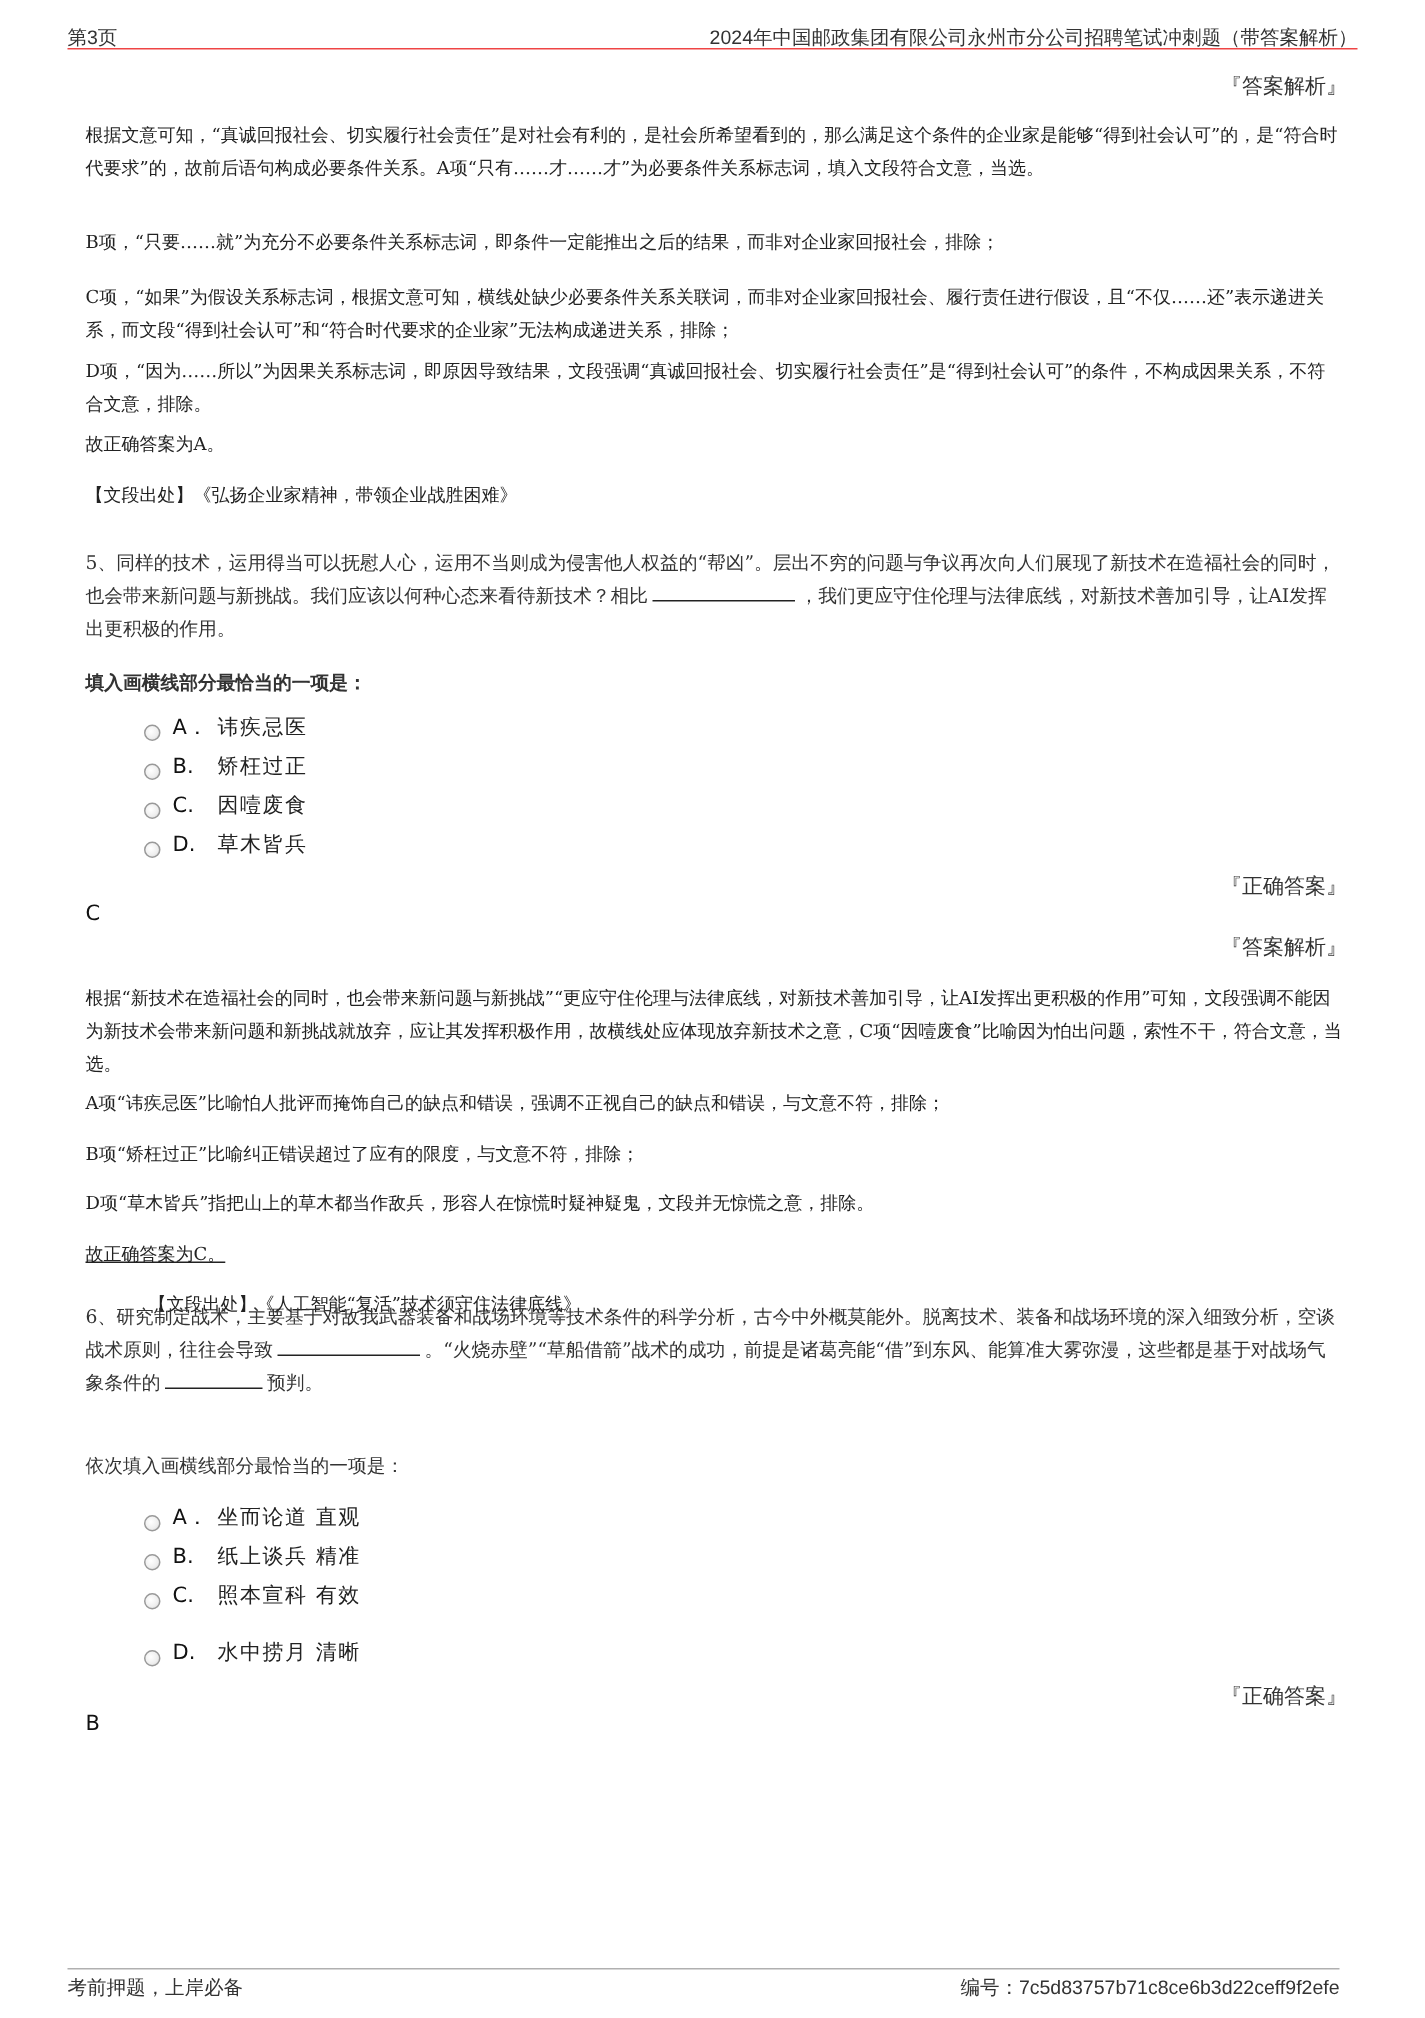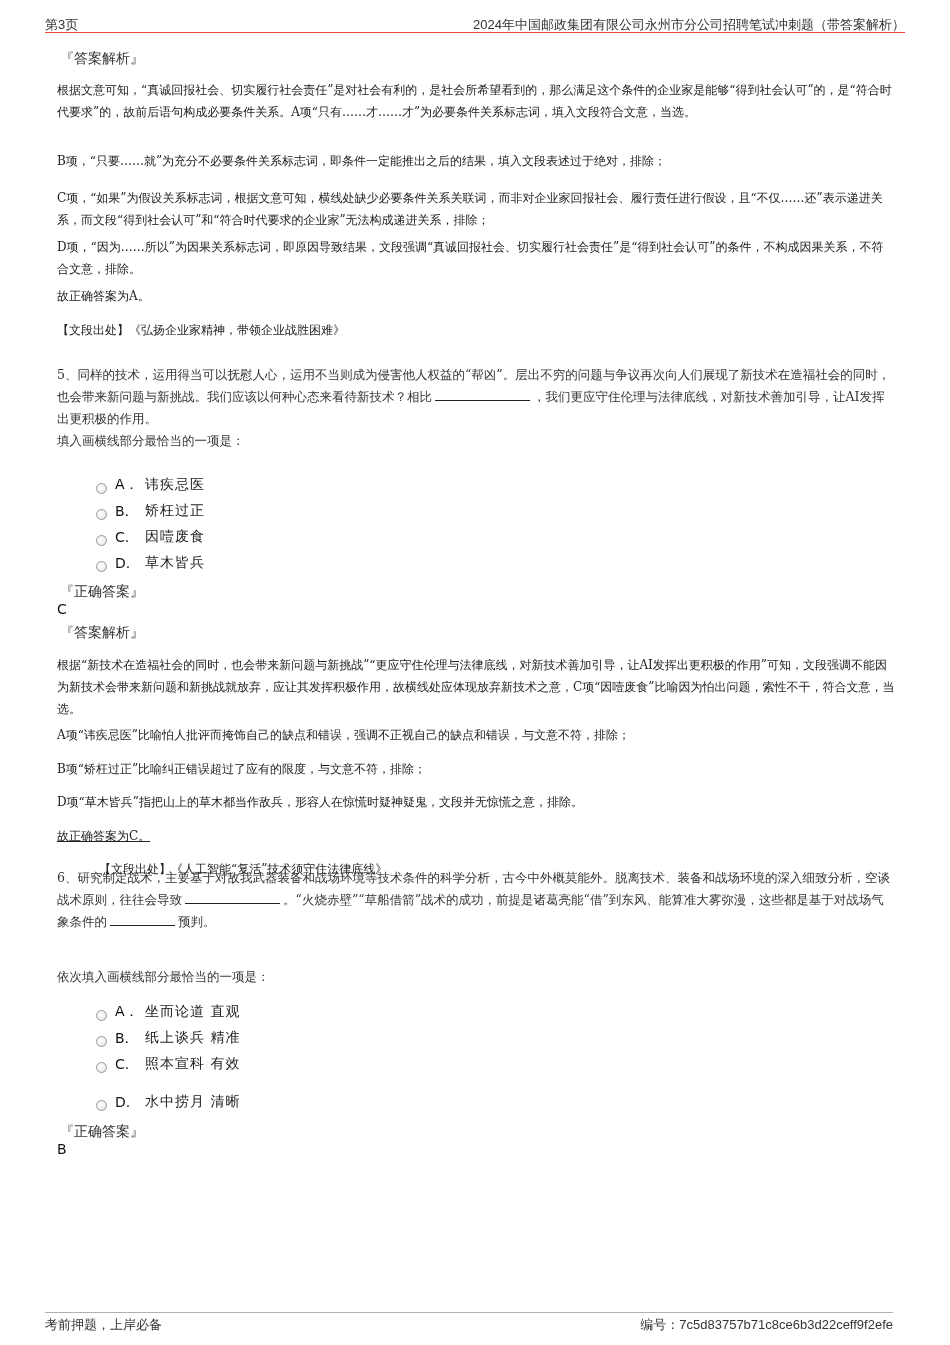--- a/index.html
+++ b/index.html
@@ -20,21 +20,21 @@
       position: absolute; left: 45px; right: 57px; top: 1312px; height: 20px;
       border-top: 1px solid #b0b0b0;
       font-family: "Liberation Sans", "DejaVu Sans", sans-serif;
       font-size: 13px; color: #333;
     }
     .footer .slogan { position: absolute; left: 0; top: 3px; }
     .footer .code { position: absolute; right: 0; top: 3px; }
     .blk { position: absolute; left: 57px; width: 838px; }
     .para { font-size: 12px; line-height: 22px; color: #222; }
     .qtext { font-size: 12.5px; line-height: 22px; color: #333; }
-    .label { font-size: 14px; line-height: 20px; color: #333; }
+    .label { font-size: 14px; line-height: 20px; color: #333; text-align: right; }
     .answer { font-family: "DejaVu Sans", sans-serif; font-size: 14px; color: #111; }
     .blank { display: inline-block; border-bottom: 1px solid #222; height: 14px; vertical-align: baseline; margin: 0 3px; }
     .option { position: absolute; left: 96px; height: 20px; font-size: 14px; display: flex; align-items: center; }
     .radio {
       width: 9px; height: 9px; border-radius: 50%; border: 1px solid #999;
       background: radial-gradient(circle at 40% 40%, #fff 0%, #eee 60%, #ccc 100%);
       margin-right: 8px; margin-top: 6px;
     }
     .opt-letter { font-family: "DejaVu Sans", sans-serif; font-size: 14px; width: 30px; color: #111; }
     .opt-text { font-size: 14px; color: #222; letter-spacing: 1px; text-align: right; }
@@ -42,30 +42,30 @@
 </head>
 <body>
 
 <div class="header">
   <span class="page-no">第3页</span>
   <span class="doc-title">2024年中国邮政集团有限公司永州市分公司招聘笔试冲刺题（带答案解析）</span>
 </div>
 
 <div class="blk label" style="top:48px; left:60px;">『答案解析』</div>
 <div class="blk para" style="top:79px;">根据文意可知，“真诚回报社会、切实履行社会责任”是对社会有利的，是社会所希望看到的，那么满足这个条件的企业家是能够“得到社会认可”的，是“符合时代要求”的，故前后语句构成必要条件关系。A项“只有……才……才”为必要条件关系标志词，填入文段符合文意，当选。</div>
-<div class="blk para" style="top:150px;">B项，“只要……就”为充分不必要条件关系标志词，即条件一定能推出之后的结果，填入文段表述过于绝对，排除；</div>
+<div class="blk para" style="top:150px;">B项，“只要……就”为充分不必要条件关系标志词，即条件一定能推出之后的结果，而非对企业家回报社会，排除；</div>
 <div class="blk para" style="top:187px;">C项，“如果”为假设关系标志词，根据文意可知，横线处缺少必要条件关系关联词，而非对企业家回报社会、履行责任进行假设，且“不仅……还”表示递进关系，而文段“得到社会认可”和“符合时代要求的企业家”无法构成递进关系，排除；</div>
 <div class="blk para" style="top:236px;">D项，“因为……所以”为因果关系标志词，即原因导致结果，文段强调“真诚回报社会、切实履行社会责任”是“得到社会认可”的条件，不构成因果关系，不符合文意，排除。</div>
 <div class="blk para" style="top:285px;">故正确答案为A。</div>
 <div class="blk para" style="top:319px;">【文段出处】《弘扬企业家精神，带领企业战胜困难》</div>
 
 <div class="blk qtext" style="top:364px;">
   <span>5、同样的技术，运用得当可以抚慰人心，运用不当则成为侵害他人权益的“帮凶”。层出不穷的问题与争议再次向人们展现了新技术在造福社会的同时，也会带来新问题与新挑战。我们应该以何种心态来看待新技术？相比</span><span class="blank" style="width:95px;"></span><span>，我们更应守住伦理与法律底线，对新技术善加引导，让AI发挥出更积极的作用。</span>
 </div>
-<div class="blk qtext" style="top:430px;">填入画横线部分最恰当的一项是：</div>
+<div class="blk qtext" style="top:444px;font-weight:bold;">填入画横线部分最恰当的一项是：</div>
 
 <div class="option" style="top:475px;">
   <span class="radio"></span>
   <span class="opt-letter">A．</span>
   <span class="opt-text">讳疾忌医</span>
 </div>
 <div class="option" style="top:501px;">
   <span class="radio"></span>
   <span class="opt-letter">B.</span>
   <span class="opt-text">矫枉过正</span>

